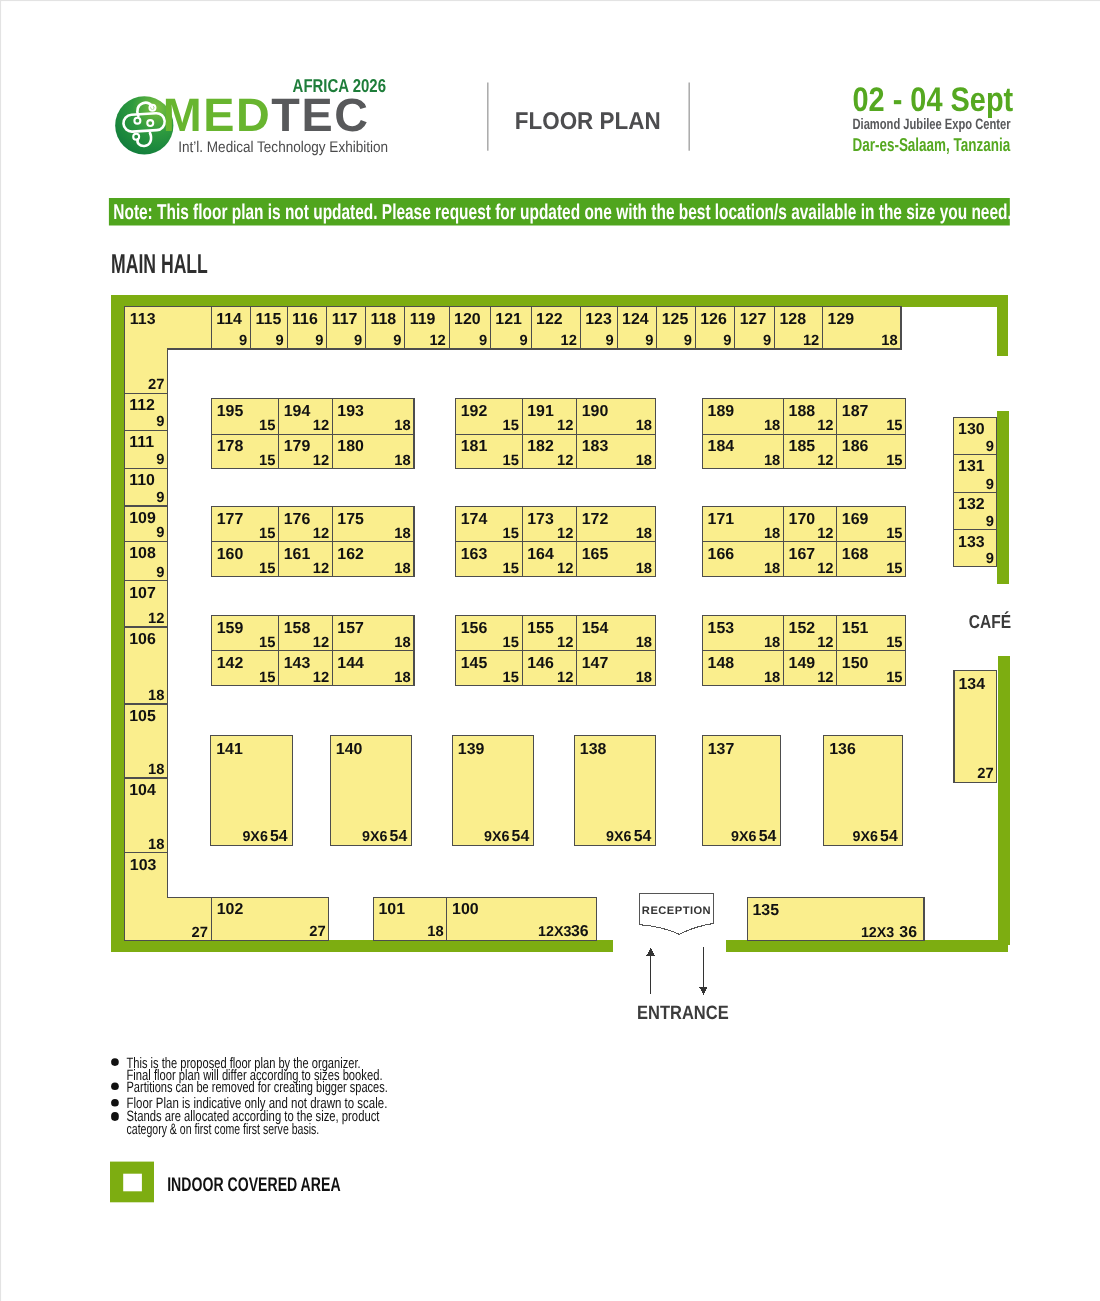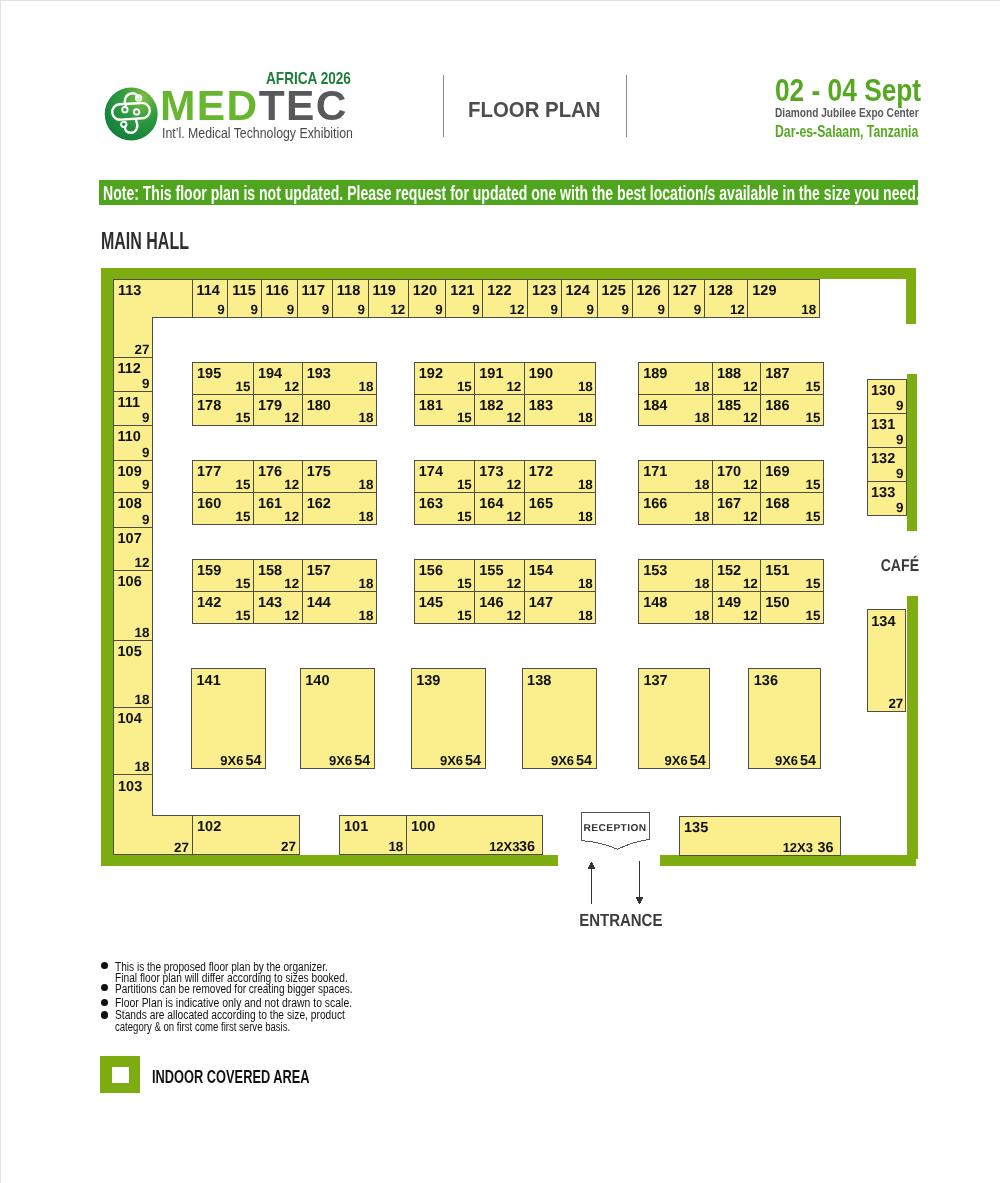--- a/index.html
+++ b/index.html
@@ -28,21 +28,21 @@
 <g fill="none" stroke="#fff" stroke-width="1.9">
 <circle cx="34.6" cy="10.9" r="2.7"></circle>
 <circle cx="20.9" cy="22.7" r="2.7"></circle>
 <circle cx="32.6" cy="24.9" r="2.7"></circle>
 <circle cx="19.8" cy="37.3" r="2.7"></circle>
 </g>
 </svg>
 
 <div class="abs" style="left:265.5px;top:69.1px;font-size:17px;font-weight:bold;color:#1e7d3a;transform:scaleX(.80);transform-origin:left top">AFRICA 2026</div>
 
-<div class="abs" style="left:160px;top:82px;font-size:42.5px;font-weight:bold;letter-spacing:1.4px"><span style="color:#68b52f">MED</span><span style="color:#58595b">TEC</span></div>
+<div class="abs" style="left:148px;top:82px;font-size:42.5px;font-weight:bold;letter-spacing:1.4px"><span style="color:#68b52f">MED</span><span style="color:#58595b">TEC</span></div>
 
 <div class="abs" style="left:162px;top:124.7px;font-size:14px;color:#4a4a4b;transform:scaleX(.88);transform-origin:left top">Int’l. Medical Technology Exhibition</div>
 
 <div class="abs" style="left:443px;top:75px;width:1px;height:62px;background:#8a8a8a"></div>
 
 <div class="abs" style="left:467.5px;top:96.9px;font-size:22px;font-weight:bold;color:#4d4d4f;transform:scaleX(.927);transform-origin:left top">FLOOR PLAN</div>
 
 <div class="abs" style="left:626px;top:75px;width:1px;height:62px;background:#8a8a8a"></div>
 
 <div class="abs" style="left:774.6px;top:72.5px;font-size:31px;font-weight:bold;color:#55a820;transform:scaleX(.848);transform-origin:left top">02 - 04 Sept</div>

